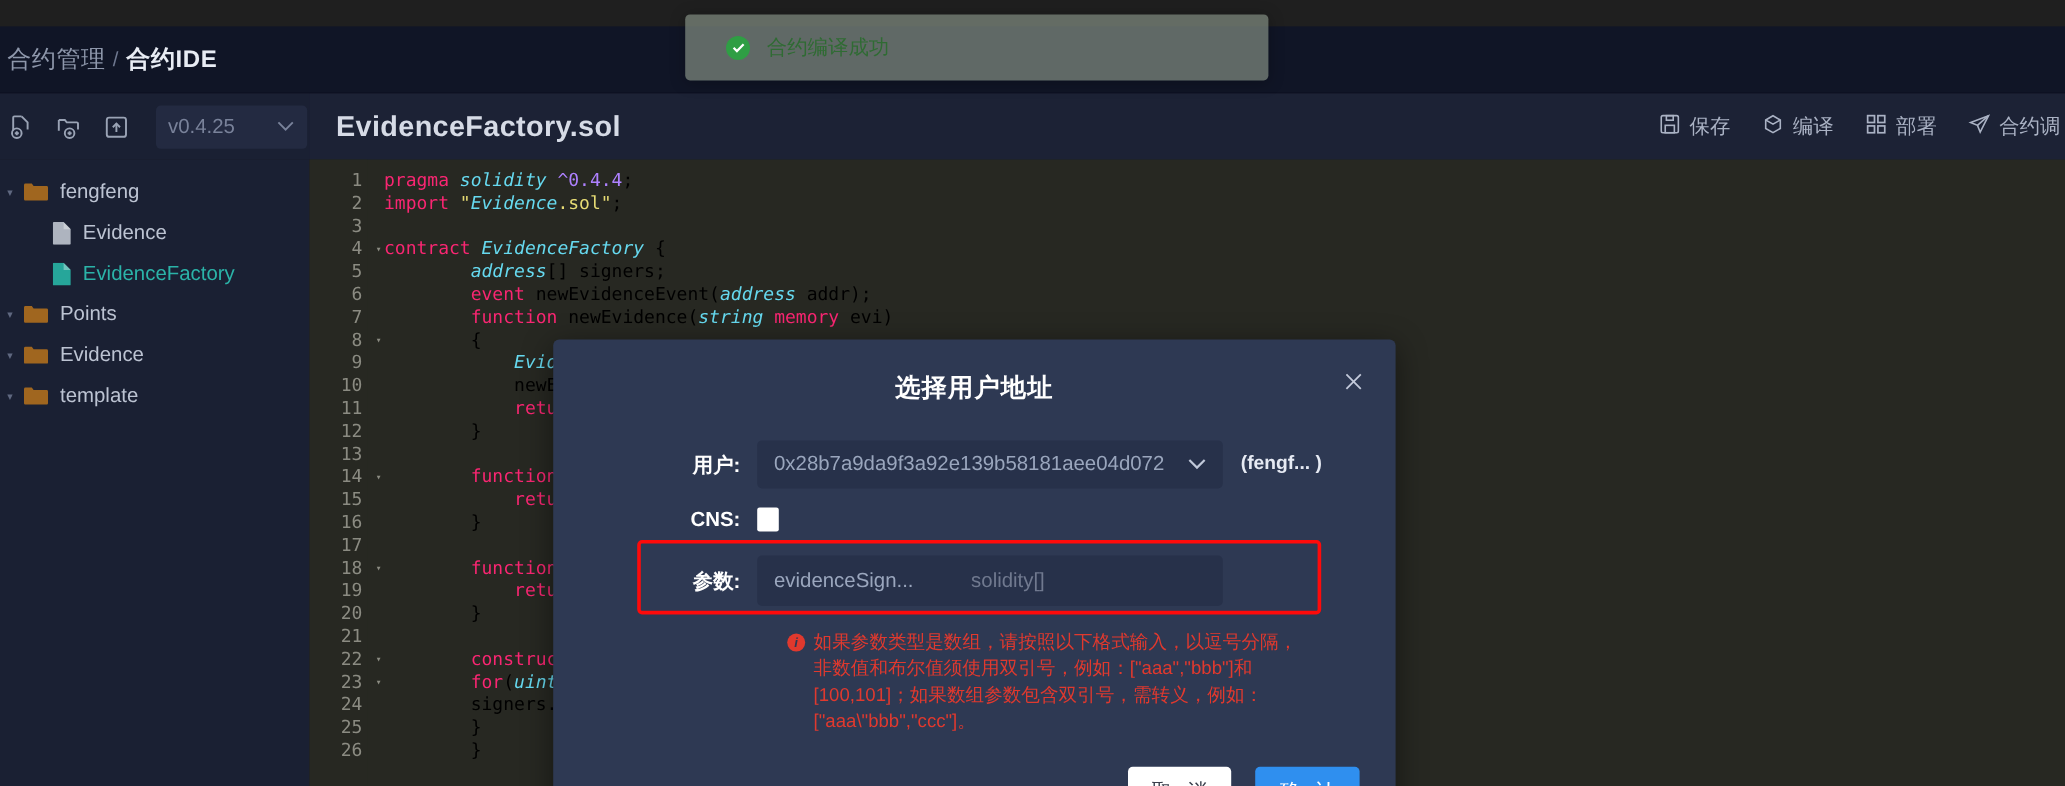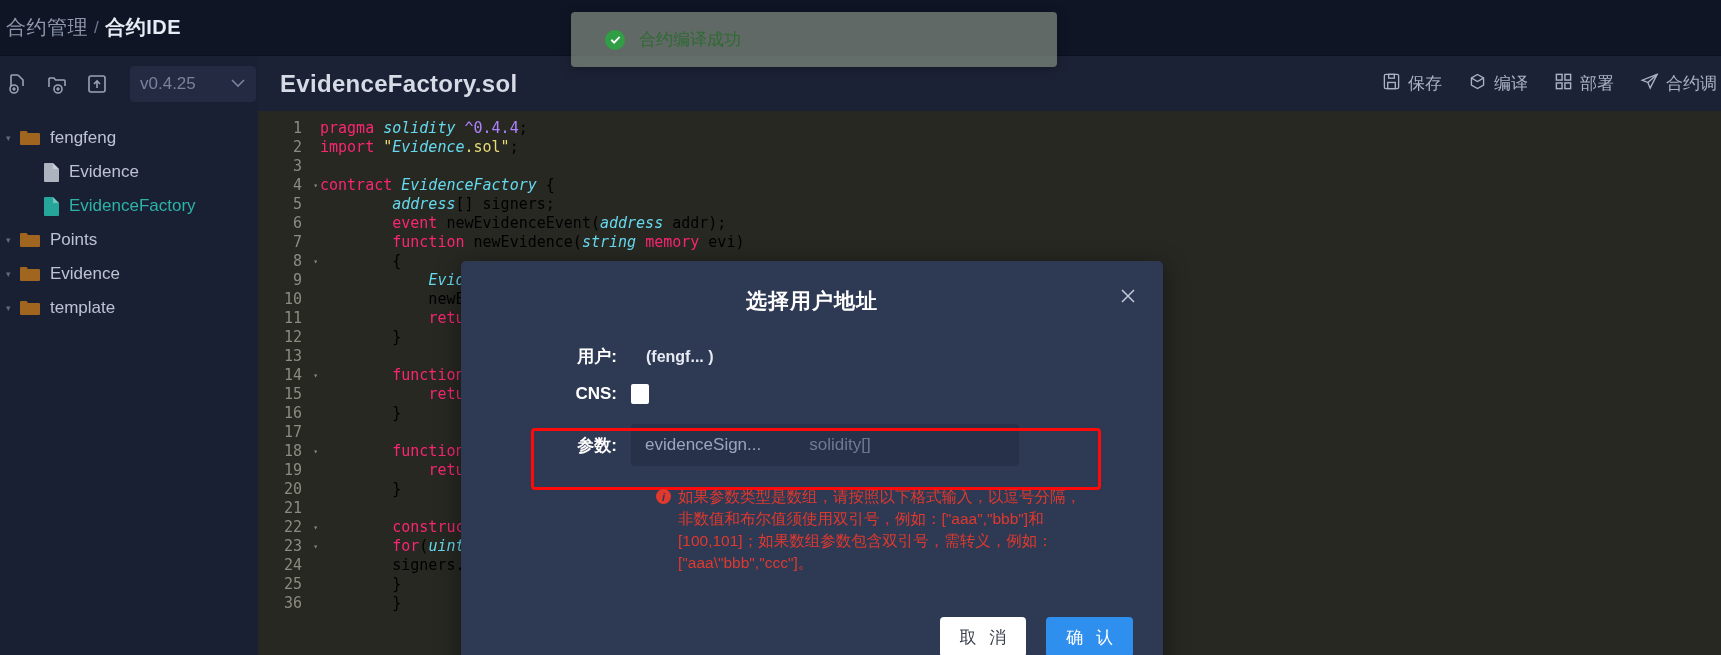--- a/index.html
+++ b/index.html
@@ -11,20 +11,21 @@
   }
 
   
   #breadcrumb-bar {
     height: 56px;
     background: #101526;
     display: flex;
     align-items: center;
     padding-left: 6px;
     border-bottom: 1px solid #0c1020;
+    margin-top: 22px;
   }
   .crumb { font-size: 20px; color: #8e97ab; letter-spacing: .5px; }
   .crumb.sep { margin: 0 6px; color: #6c7governing; color:#6f7890; font-size: 17px; }
   .crumb.current { color: #e8ecf4; font-weight: bold; }
 
   
   #toolbar {
     height: 55px;
     background: #1a2033;
     display: flex;
@@ -447,36 +448,44 @@
         <div class="gnum">16</div>
         <div class="gnum">17</div>
         <div class="gnum">18<span class="fold">▾</span></div>
         <div class="gnum">19</div>
         <div class="gnum">20</div>
         <div class="gnum">21</div>
         <div class="gnum">22<span class="fold">▾</span></div>
         <div class="gnum">23<span class="fold">▾</span></div>
         <div class="gnum">24</div>
         <div class="gnum">25</div>
-        <div class="gnum">36</div>
+        <div class="gnum">26</div>
       </div>
     <div id="code"><div class="cl"><span class="k-kw">pragma</span> <span class="k-typ">solidity</span> <span class="k-num">^0.4.4</span>;</div><div class="cl"><span class="k-kw">import</span> <span class="k-str">"<span class="k-typ">Evidence</span>.sol"</span>;</div><div class="cl">&nbsp;</div><div class="cl"><span class="k-kw">contract</span> <span class="k-typ">EvidenceFactory</span> {</div><div class="cl">        <span class="k-typ">address</span>[] signers;</div><div class="cl">        <span class="k-kw">event</span> newEvidenceEvent(<span class="k-typ">address</span> addr);</div><div class="cl">        <span class="k-kw">function</span> newEvidence(<span class="k-typ">string</span> <span class="k-kw">memory</span> evi)</div><div class="cl">        {</div><div class="cl">            <span class="k-typ">Evidence</span> evidence = <span class="k-kw">new</span> <span class="k-typ">Evidence</span>(evi);</div><div class="cl">            newEvidenceEvent(<span class="k-typ">address</span>(evidence));</div><div class="cl">            <span class="k-kw">return</span> <span class="k-typ">address</span>(evidence);</div><div class="cl">        }</div><div class="cl">&nbsp;</div><div class="cl">        <span class="k-kw">function</span> getEvidence() <span class="k-kw">public</span> <span class="k-kw">view</span> <span class="k-kw">returns</span>(<span class="k-typ">address</span>,<span class="k-typ">address</span>[]){</div><div class="cl">            <span class="k-kw">return</span> (owner, signers);</div><div class="cl">        }</div><div class="cl">&nbsp;</div><div class="cl">        <span class="k-kw">function</span> getSigners() <span class="k-kw">public</span> <span class="k-kw">view</span> <span class="k-kw">returns</span>(<span class="k-typ">address</span>[]){</div><div class="cl">            <span class="k-kw">return</span> signers;</div><div class="cl">        }</div><div class="cl">&nbsp;</div><div class="cl">        <span class="k-kw">constructor</span>(<span class="k-typ">address</span>[] evidenceSigners) <span class="k-kw">public</span> {</div><div class="cl">        <span class="k-kw">for</span>(<span class="k-typ">uint</span> i=<span class="k-num">0</span>; i&lt;evidenceSigners.length; ++i) {</div><div class="cl">        signers.push(evidenceSigners[i]);</div><div class="cl">        }</div><div class="cl">        }</div></div>
   </div>
 
   <div id="modal-overlay">
     <div id="modal">
       <div id="modal-title">选择用户地址</div>
       <div id="modal-close">
         <svg width="20" height="20" viewBox="0 0 20 20" fill="none" stroke="currentColor" stroke-width="1.5">
           <path d="M4 4l12 12M16 4L4 16"></path>
         </svg>
       </div>
 
       <div class="frow" style="margin-top:30px;">
         <div class="flabel">用户:</div>
+        <div id="user-select">
+          <span class="uval">0x28b7a9da9f3a92e139b58181aee04d072</span>
+          <span class="uchev">
+            <svg width="17" height="11" viewBox="0 0 16 10" fill="none" stroke="currentColor" stroke-width="1.7">
+                <path d="M2 2l6 6 6-6"></path>
+              </svg>
+          </span>
+        </div>
         <span id="user-alias">(fengf... )</span>
       </div>
 
       <div class="frow" style="margin-top:16px;">
         <div class="flabel">CNS:</div>
         <div id="cns-check"></div>
       </div>
 
       <div class="frow" style="margin-top:20px;">
         <div class="flabel">参数:</div>

